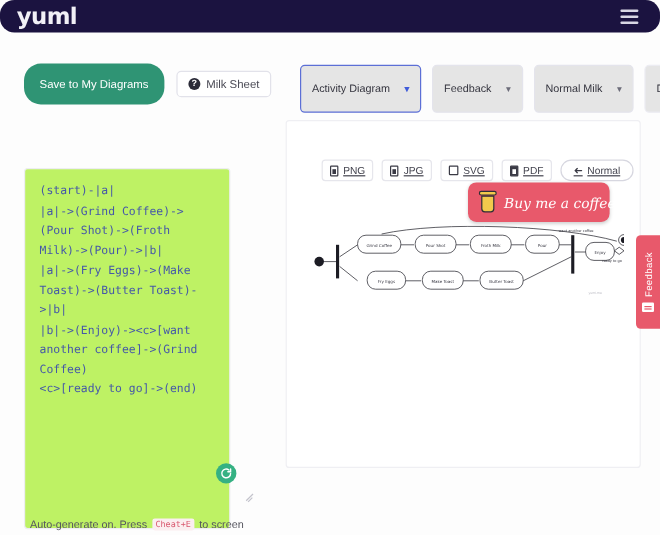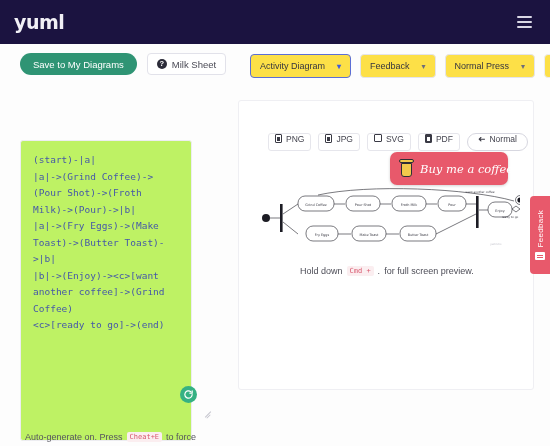--- a/index.html
+++ b/index.html
@@ -6,59 +6,60 @@
   html, body {
     width: 550px; height: 446px;
     background: #ffffff;
     font-family: "Liberation Sans", sans-serif;
     overflow: hidden;
   }
   .app { position: relative; width: 550px; height: 446px; background: #fdfdfd; }
 
   
   .header {
-    height: 44px; background: #1b1340;
+    height: 27px; background: #1b1340;
     display: flex; align-items: center; justify-content: space-between;
     padding: 0 14px;
+    border-radius: 12px;
   }
   .logo {
     color: #f1f0f6; font-size: 19px; font-weight: bold;
     letter-spacing: -0.5px; font-family: "DejaVu Sans", sans-serif;
   }
   .hamburger { display: flex; flex-direction: column; gap: 3px; cursor: pointer; padding: 4px; }
   .hamburger span { display: block; width: 15px; height: 2px; background: #d9d7e4; border-radius: 1px; }
 
   
   .toolbar {
     position: absolute; top: 36px; left: 0; right: 0; height: 60px;
     display: flex; align-items: center;
   }
   .toolbar-left { position: absolute; left: 20px; top: 17px; display: flex; gap: 10px; align-items: center; }
   .toolbar-right { position: absolute; left: 250px; top: 18px; display: flex; gap: 9px; align-items: center; }
 
   .btn-save {
     background: #2f9474; color: #ffffff; border: none;
-    border-radius: 14px; height: 22px; padding: 0 13px;
+    border-radius: 14px; height: 34px; padding: 0 13px;
     font-size: 9.5px; cursor: pointer; white-space: nowrap;
   }
   .btn-cheat {
     background: #ffffff; color: #4a4a55; border: 1px solid #e2e2ea;
     border-radius: 4px; height: 22px; padding: 0 9px;
     font-size: 9.5px; cursor: pointer; display: flex; align-items: center; gap: 5px;
     white-space: nowrap;
   }
   .q-icon {
     width: 10px; height: 10px; border-radius: 50%; background: #2b2b38;
     color: #fff; font-size: 7.5px; line-height: 10px; text-align: center;
     font-weight: bold; flex: none;
   }
 
   .sel {
-    background: #fde047; border: 1px solid #e4e4ec; border-radius: 4px;
-    height: 24px; padding: 0 9px; font-size: 9px; color: #35353f;
+    background: #e5e5e5; border: 1px solid #e4e4ec; border-radius: 4px;
+    height: 40px; padding: 0 9px; font-size: 9px; color: #35353f;
     display: flex; align-items: center; gap: 12px; cursor: pointer; white-space: nowrap;
   }
   .sel.focused { border: 1.5px solid #5c6fd6; }
   .chev { font-size: 8px; color: #6d6d7a; }
   .sel.focused .chev { color: #3f5bd9; font-weight: bold; }
   .sel.plain { gap: 0; border-color: #ececf2; }
 
   
   .editor-card {
     position: absolute; left: 20px; top: 112px; width: 172px; height: 301px;
@@ -100,21 +101,21 @@
   .preview-card {
     position: absolute; left: 238px; top: 100px; width: 296px; height: 290px;
     background: #ffffff; border: 1px solid #efeff3; border-radius: 3px;
   }
   .export-row {
     position: absolute; left: 268px; top: 133px; display: flex; gap: 7px; align-items: center;
   }
   .exp {
     background: #ffffff; border: 1px solid #e6e6ec; border-radius: 3px;
     height: 18px; padding: 0 6px; font-size: 8.5px; color: #44444f;
-    display: flex; align-items: flex-start; gap: 4px; cursor: pointer;
+    display: flex; align-items: center; gap: 4px; cursor: pointer; text-decoration: underline;
   }
   .exp.share { border-radius: 10px; padding: 0 10px; border-color: #d7d7e0; }
   .file-ico { width: 7px; height: 9px; border: 1px solid #3a3a45; border-radius: 1px; position: relative; flex: none; }
   .file-ico::after { content: ""; position: absolute; left: 1px; top: 2px; width: 3px; height: 4px; background: #3a3a45; }
   .file-ico.filled { background: #3a3a45; }
   .file-ico.filled::after { background: #ffffff; }
   .svg-ico { width: 8px; height: 8px; border: 1.5px solid #3a3a45; border-radius: 1px; flex: none; }
   .share-ico { font-size: 9px; color: #3a3a45; transform: scaleX(-1); }
 
   .coffee {
@@ -172,21 +173,21 @@
     <div class="toolbar-right">
       <div class="sel focused">
         <span>Activity Diagram</span>
         <span class="chev">▾</span>
       </div>
       <div class="sel">
         <span>Feedback</span>
         <span class="chev">▾</span>
       </div>
       <div class="sel">
-        <span>Normal Press</span>
+        <span>Normal Milk</span>
         <span class="chev">▾</span>
       </div>
       <div class="sel plain">
         <span>Direction</span>
       </div>
     </div>
   </div>
 
   <div class="editor-card">
     <div class="code">(start)-|a|
@@ -201,21 +202,21 @@
         <path d="M20 4v5h-5"></path>
     </svg>
   </div>
   <div class="resize-grip">
     <span></span>
       <span></span>
   </div>
   <div class="status">
     <span>Auto-generate on. Press</span>
     <span class="kbd">Cheat+E</span>
-    <span>to force</span>
+    <span>to screen</span>
   </div>
 
   <div class="preview-card"></div>
 
   <div class="export-row">
     <div class="exp">
       <span class="file-ico"></span>
       <span>PNG</span>
     </div>
     <div class="exp">
@@ -287,25 +288,19 @@
         <text x="111" y="47.5">Make Toast</text>
         <text x="160" y="47.5">Butter Toast</text>
         <text x="242" y="23.5">Enjoy</text>
         <text x="222" y="5" font-size="2.9">want another coffee</text>
         <text x="252" y="30" font-size="2.9">ready to go</text>
         <text x="238" y="57" font-size="2.6" fill="#b9b9c2">yuml.me</text>
       </g>
     </svg>
   </div>
 
-  <div class="hint">
-    <span>Hold down</span>
-    <span class="kbd">Cmd +</span>
-    <span>.</span>
-    <span>for full screen preview.</span>
-  </div>
 
   <div class="feedback">
     <span class="feedback-label">Feedback</span>
     <span class="fb-ico"></span>
   </div>
 
 </div>
 
 </body></html>

